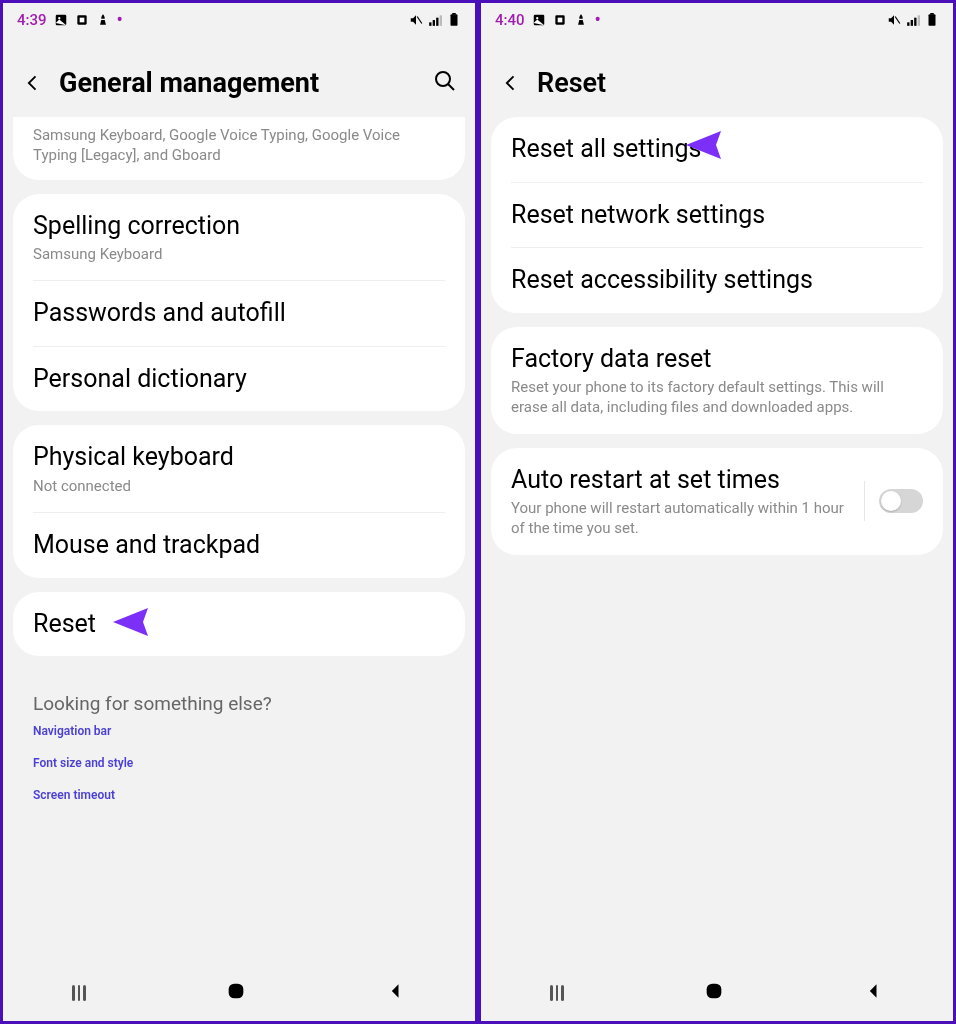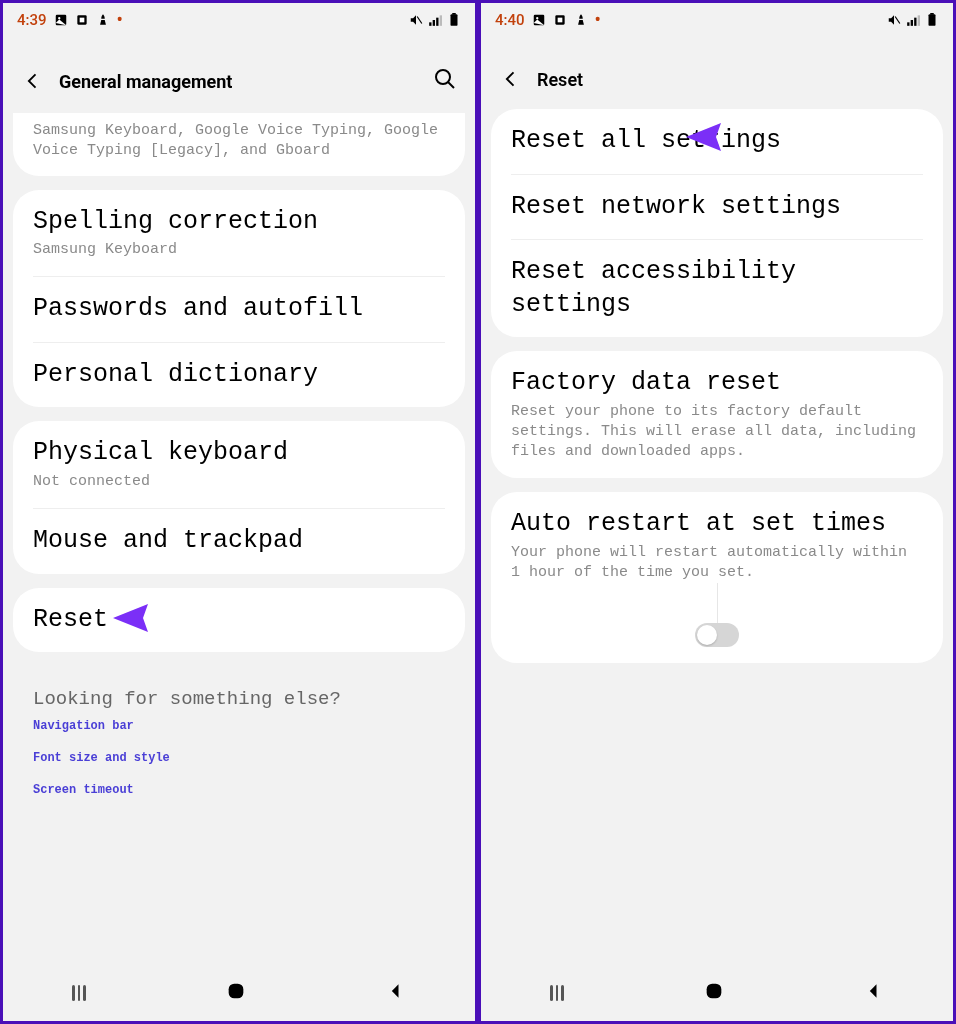--- a/index.html
+++ b/index.html
@@ -21,38 +21,38 @@
     overflow: hidden;
     position: relative;
   }
   .status-bar {
     height: 34px;
     display: flex;
     justify-content: space-between;
     align-items: center;
     padding: 0 14px;
     font-size: 15px;
-    color: #c2410c;
+    color: #a21caf;
   }
   .status-left { display: flex; align-items: center; gap: 7px; font-weight: 500;}
   .status-right { display: flex; align-items: center; gap: 5px; }
   .sicon { width: 14px; height: 14px; fill: #000; }
   .dot { font-size: 18px; line-height: 1; }
   .header {
     display: flex;
     align-items: center;
     padding: 30px 18px 18px 18px;
     gap: 14px;
   }
   .back-btn { width: 24px; height: 24px; display:flex; align-items:center; justify-content:center;}
   .back-btn svg { stroke: #000; stroke-width: 2.2; fill: none; }
-  .header-title { font-size: 18px; font-weight: 700; color: #000; flex:1;}
+  .header-title { font-size: 27px; font-weight: 700; color: #000; flex:1;}
   .header-title.reset { font-weight: 600; }
   .search-btn svg { stroke: #000; stroke-width: 2; fill: none;}
-  .content { flex: 1; padding: 0 10px; overflow-y: auto; font-family: Liberation Mono, monospace;}
+  .content { flex: 1; padding: 0 10px; overflow-y: auto;}
 
   .card {
     background: #fff;
     border-radius: 26px;
     margin-bottom: 14px;
   }
   .card-partial { border-radius: 0 0 26px 26px; padding-top:6px;}
   .item {
     padding: 16px 20px;
   }
@@ -67,21 +67,21 @@
     pointer-events: none;
   }
   .arrow svg { overflow: visible;}
 
   .looking {
     padding: 22px 20px 10px 20px;
   }
   .looking-title { font-size: 19px; color: #666; font-weight: 400; margin-bottom: 0;}
   .link { font-size: 12px; color: #4a3fd6; font-weight: 600; padding: 9px 0; display:block;}
 
-  .toggle-row { display:flex; align-items:center;flex-direction:column;}
+  .toggle-row { display:flex; align-items:center;}
   .toggle-txt { flex:1; }
   .divider-v { width:1px; height:40px; background:#e6e6e6; margin: 0 14px;}
   .toggle {
     width: 44px; height: 24px; background:#d6d6d6; border-radius: 14px; position:relative;
   }
   .toggle::after{
     content:""; position:absolute; width:20px; height:20px; background:#fff; border-radius:50%;
     top:2px; left:2px; box-shadow: 0 1px 2px rgba(0,0,0,0.2);
   }
 

